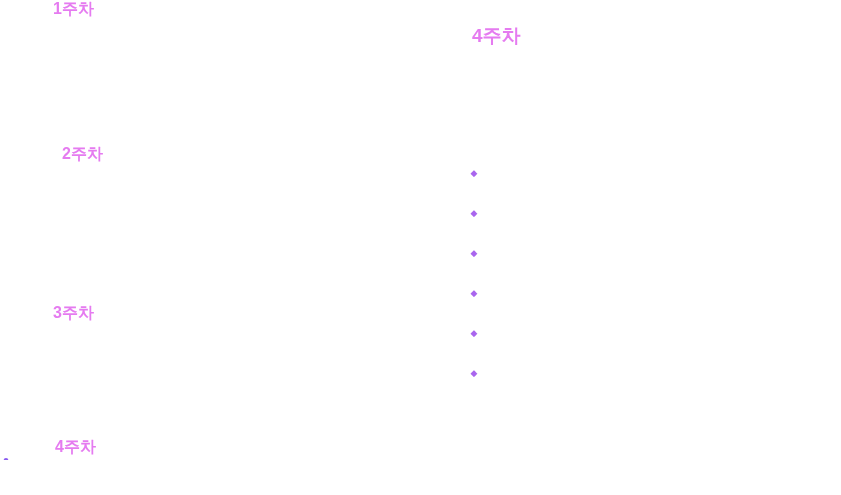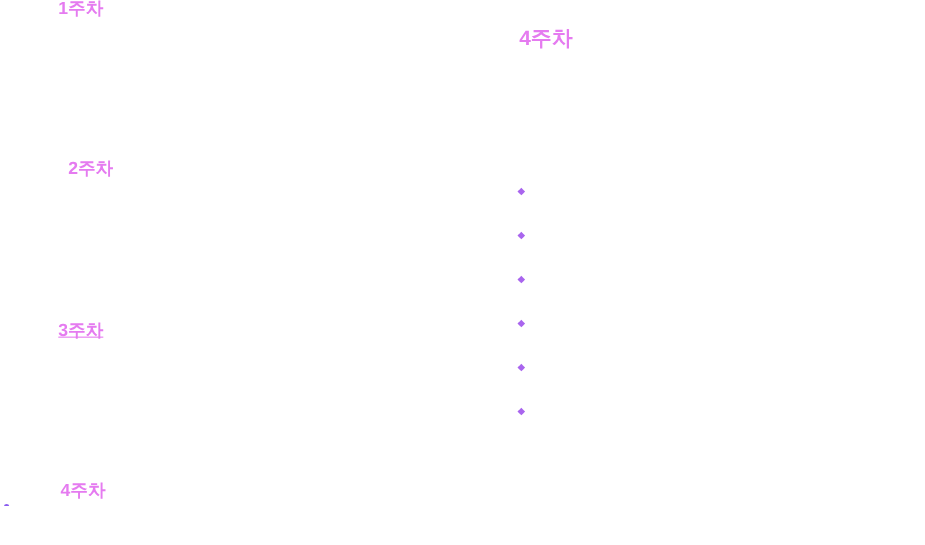--- a/index.html
+++ b/index.html
@@ -18,21 +18,21 @@
     position: absolute;
     color: var(--heading, #e57bf0);
     font-weight: 700;
     font-size: 16px;
     line-height: 18px;
     white-space: nowrap;
   }
   .h-week1      { left: 53px;  top: 0px; }
   .h-week4-top  { left: 472px; top: 26px; font-size: 19px; line-height: 20px; }
   .h-week2      { left: 62px;  top: 145px; }
-  .h-week3      { left: 53px;  top: 292px; text-decoration: underline; }
+  .h-week3      { left: 53px;  top: 304px; }
   .h-week4-bot  { left: 55px;  top: 438px; }
 
   .bullet-list {
     position: absolute;
     left: 468px;
     top: 153px;
     width: 12px;
     display: flex;
     flex-direction: column;
   }

